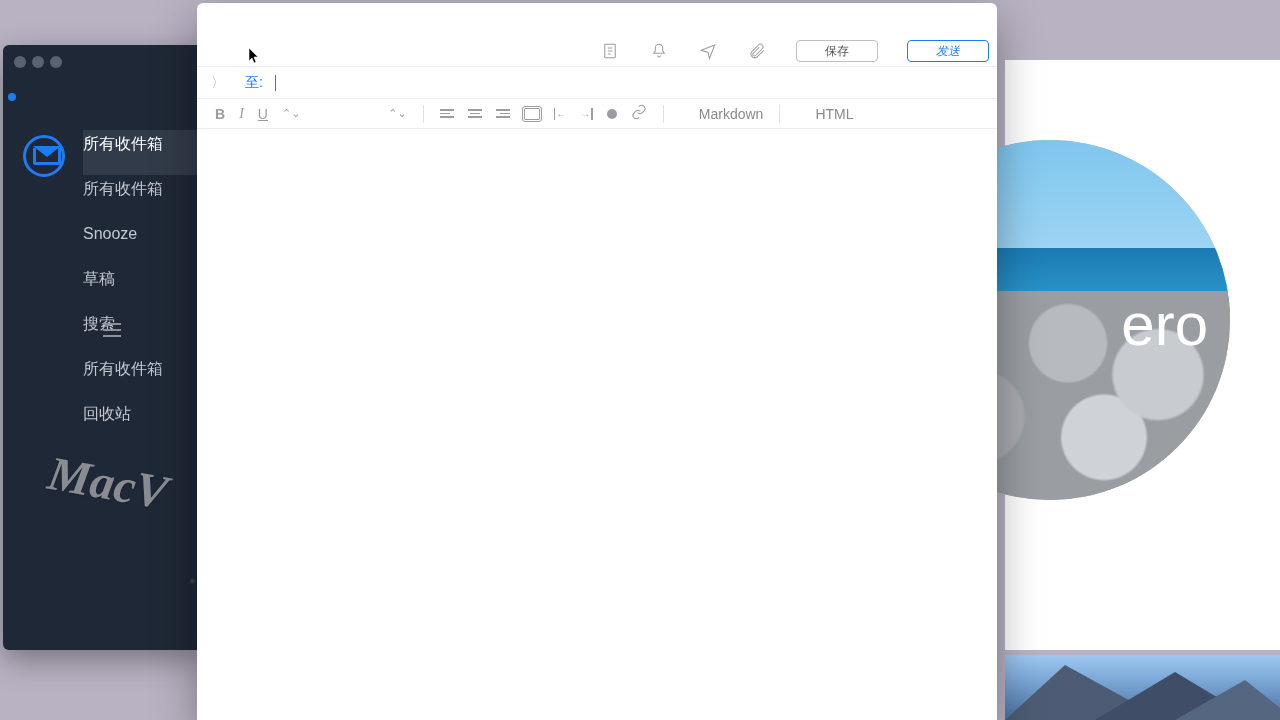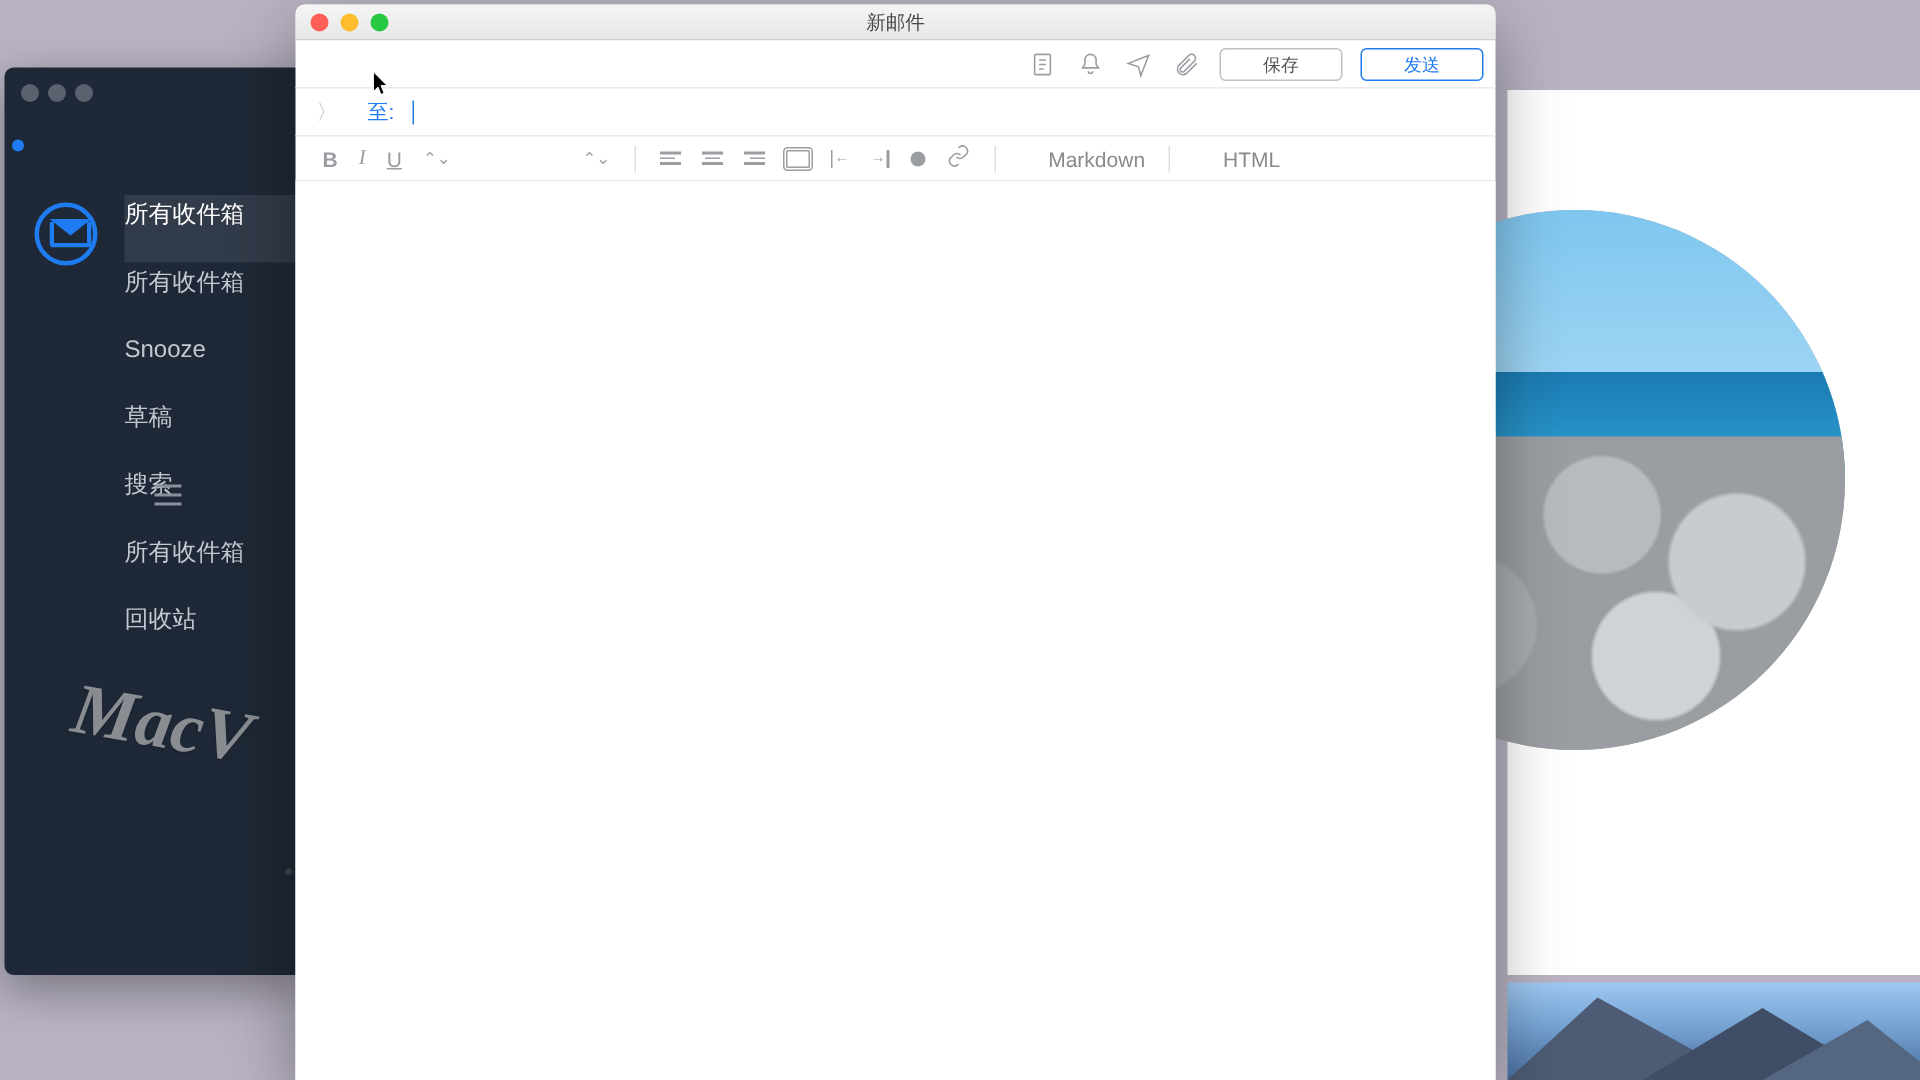--- a/index.html
+++ b/index.html
@@ -50,25 +50,25 @@
 
   
   .compose{
     position:absolute; left:197px; top:3px; width:800px; height:717px;
     background:#fff; border-radius:6px 6px 0 0; box-shadow:0 15px 45px rgba(0,0,0,.35);
     display:flex;flex-direction:column;
   }
   .titlebar{height:24px;background:linear-gradient(#f5f5f5,#e7e7e7);border-bottom:1px solid #d0d0d0;border-radius:6px 6px 0 0;position:relative;text-align:center;font-size:13px;line-height:24px;color:#4a4a4a;}
   .tl-dot{position:absolute;top:6px;width:12px;height:12px;border-radius:50%;}
   .tlr{left:10px;background:#ff5f57}.tly{left:30px;background:#febc2e}.tlg{left:50px;background:#28c840}
-  .toolbar{height:32px;border-bottom:1px solid #ececec;display:flex;align-items:center;justify-content:flex-end;padding:0 8px;gap:12px;}
+  .toolbar{height:32px;border-bottom:1px solid #ececec;display:flex;align-items:center;justify-content:flex-end;padding:0 8px;gap:29px;margin-top:32px;}
   .tb-icn{width:20px;height:20px;display:flex;align-items:center;justify-content:center;color:#9a9da2;}
   .tb-icn svg{width:18px;height:18px;stroke:#9a9da2;fill:none;stroke-width:1.4}
   .btn{height:22px;border:1px solid #bfbfbf;border-radius:4px;background:#fff;font-size:12px;min-width:82px;text-align:center;line-height:20px;color:#555;}
-  .btn.primary{border-color:#1e7cf0;color:#1e7cf0;}
+  .btn.primary{border-color:#1e7cf0;color:#1e7cf0;font-style:italic;}
   .cursor{position:absolute;left:51px;top:44px;width:12px;height:18px;}
   .cursor svg{width:12px;height:18px;}
 
   .addr-row{height:32px;border-bottom:1px solid #ececec;display:flex;align-items:center;padding:0 14px;font-size:14px;color:#888;gap:12px;}
   .chev{color:#bbb;font-size:14px;width:12px;text-align:center;}
   .to-label{color:#1e7cf0;margin-left:10px;}
   .caret-blink{width:1px;height:16px;background:#1e7cf0;}
   .subj-label{margin-left:24px;}
 
   .fmt-bar{height:30px;border-bottom:1px solid #ececec;display:flex;align-items:center;padding:0 18px;gap:14px;color:#9a9da2;font-size:14px;}
@@ -98,20 +98,21 @@
 <div class="back-page"></div>
 <div class="mountains">
   <div class="mtn-shape mtn1"></div>
     <div class="mtn-shape mtn2"></div>
     <div class="mtn-shape mtn3"></div>
 </div>
 <div class="hero-circle">
   <div class="sky"></div>
     <div class="sea"></div>
     <div class="rocks"></div>
+  <div class="hero-text">ero</div>
 </div>
 
 <div class="side-window">
   <div class="side-dot sd1"></div>
   <div class="side-dot sd2"></div>
   <div class="side-dot sd3"></div>
   <div class="unread-dot"></div>
   <div class="logo"></div>
   <div class="nav">
     <div class="nav-item sel">所有收件箱</div>
@@ -126,26 +127,20 @@
       <span></span>
       <span></span>
       <span></span>
     </div>
 </div>
 
 <div class="watermark">MacV</div>
 <div class="wm2">.com</div>
 
 <div class="compose">
-  <div class="titlebar">
-    <div class="tl-dot tlr"></div>
-    <div class="tl-dot tly"></div>
-    <div class="tl-dot tlg"></div>
-    <span>新邮件</span>
-  </div>
 
   <div class="toolbar">
     <div class="tb-icn">
       <svg viewBox="0 0 24 24">
           <rect x="5" y="3" width="14" height="18" rx="1"></rect>
           <path d="M9 8h6M9 12h6M9 16h4"></path>
         </svg>
     </div>
     <div class="tb-icn">
       <svg viewBox="0 0 24 24">

